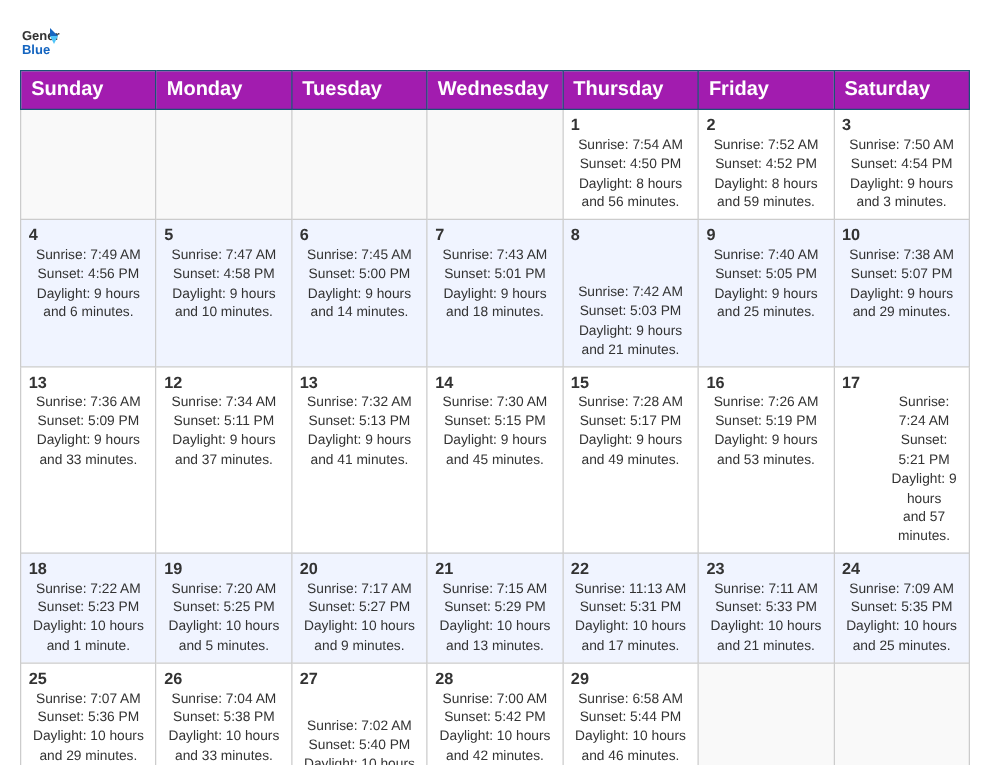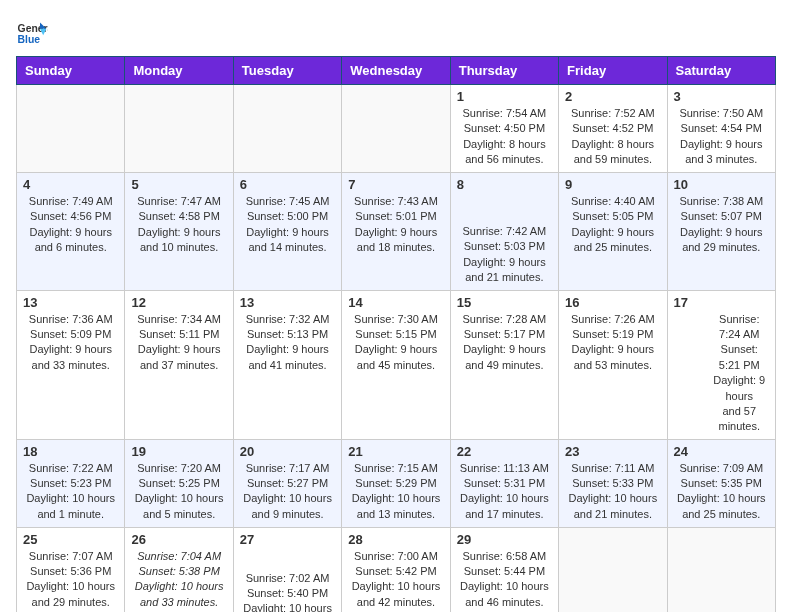--- a/index.html
+++ b/index.html
@@ -37,25 +37,25 @@
       font-size: 16px;
       color: #333;
       font-weight: 500;
     }
     .calendar-table {
       width: 100%;
       border-collapse: collapse;
       margin-top: 8px;
     }
     .calendar-table th {
-      background-color: #6d28d9;
+      background-color: #a21caf;
       color: #fff;
       text-align: left;
       padding: 6px 8px;
-      font-size: 13px;
+      font-size: 16px;
       font-weight: bold;
       border: 1px solid #1a5276;
     }
     .calendar-table td {
       border: 1px solid #ccc;
       vertical-align: top;
       padding: 4px 6px;
       font-size: 10.5px;
       color: #333;
       width: calc(100% / 7);
@@ -170,21 +170,21 @@
         </td>
         <td>
           <div class="day-number">8</div>
           <div class="day-info" style="white-space: pre-line; margin-top: 32px;">Sunrise: 7:42 AM
 Sunset: 5:03 PM
 Daylight: 9 hours
 and 21 minutes.</div>
         </td>
         <td>
           <div class="day-number">9</div>
-          <div class="day-info" style="white-space: pre-line;">Sunrise: 4:40 AM
+          <div class="day-info" style="white-space: pre-line;">Sunrise: 7:40 AM
 Sunset: 5:05 PM
 Daylight: 9 hours
 and 25 minutes.</div>
         </td>
         <td>
           <div class="day-number">10</div>
           <div class="day-info" style="white-space: pre-line;">Sunrise: 7:38 AM
 Sunset: 5:07 PM
 Daylight: 9 hours
 and 29 minutes.</div>
@@ -295,21 +295,21 @@
       <tr>
         <td>
           <div class="day-number">25</div>
           <div class="day-info" style="white-space: pre-line;">Sunrise: 7:07 AM
 Sunset: 5:36 PM
 Daylight: 10 hours
 and 29 minutes.</div>
         </td>
         <td>
           <div class="day-number">26</div>
-          <div class="day-info" style="white-space: pre-line; font-style: italic;">Sunrise: 7:04 AM
+          <div class="day-info" style="white-space: pre-line;">Sunrise: 7:04 AM
 Sunset: 5:38 PM
 Daylight: 10 hours
 and 33 minutes.</div>
         </td>
         <td>
           <div class="day-number">27</div>
           <div class="day-info" style="white-space: pre-line; margin-top: 24px;">Sunrise: 7:02 AM
 Sunset: 5:40 PM
 Daylight: 10 hours
 and 38 minutes.</div>

